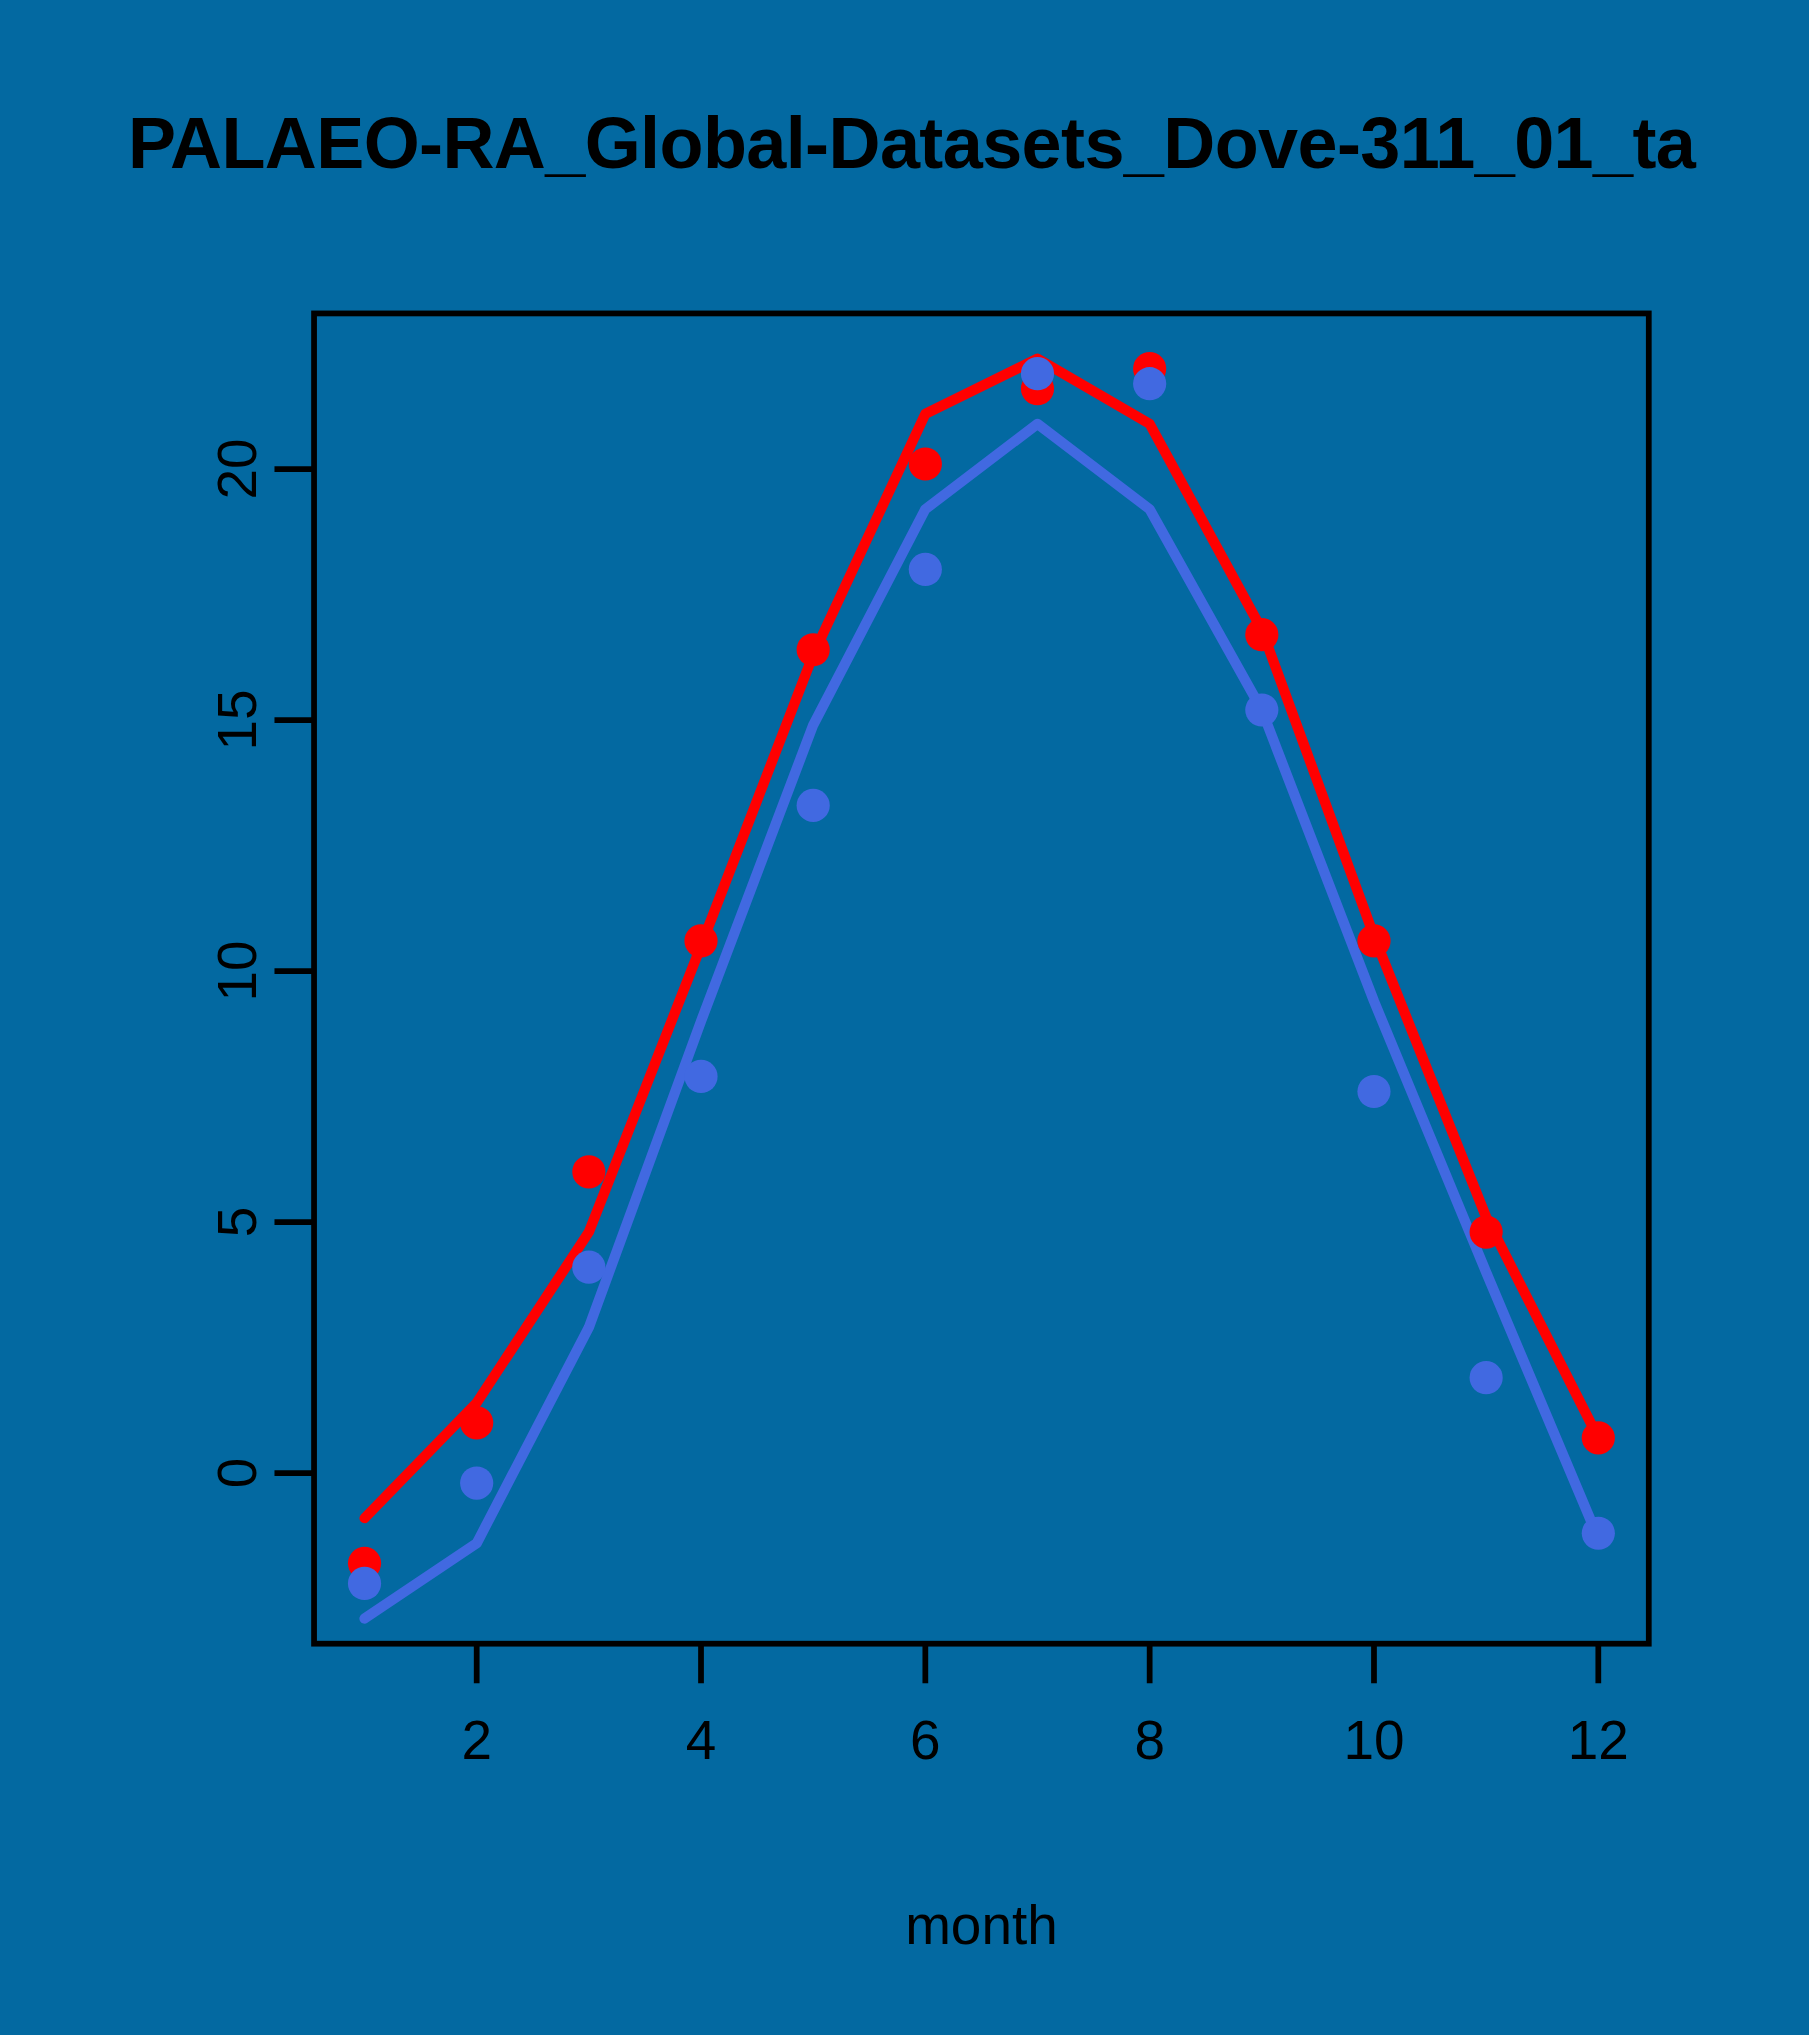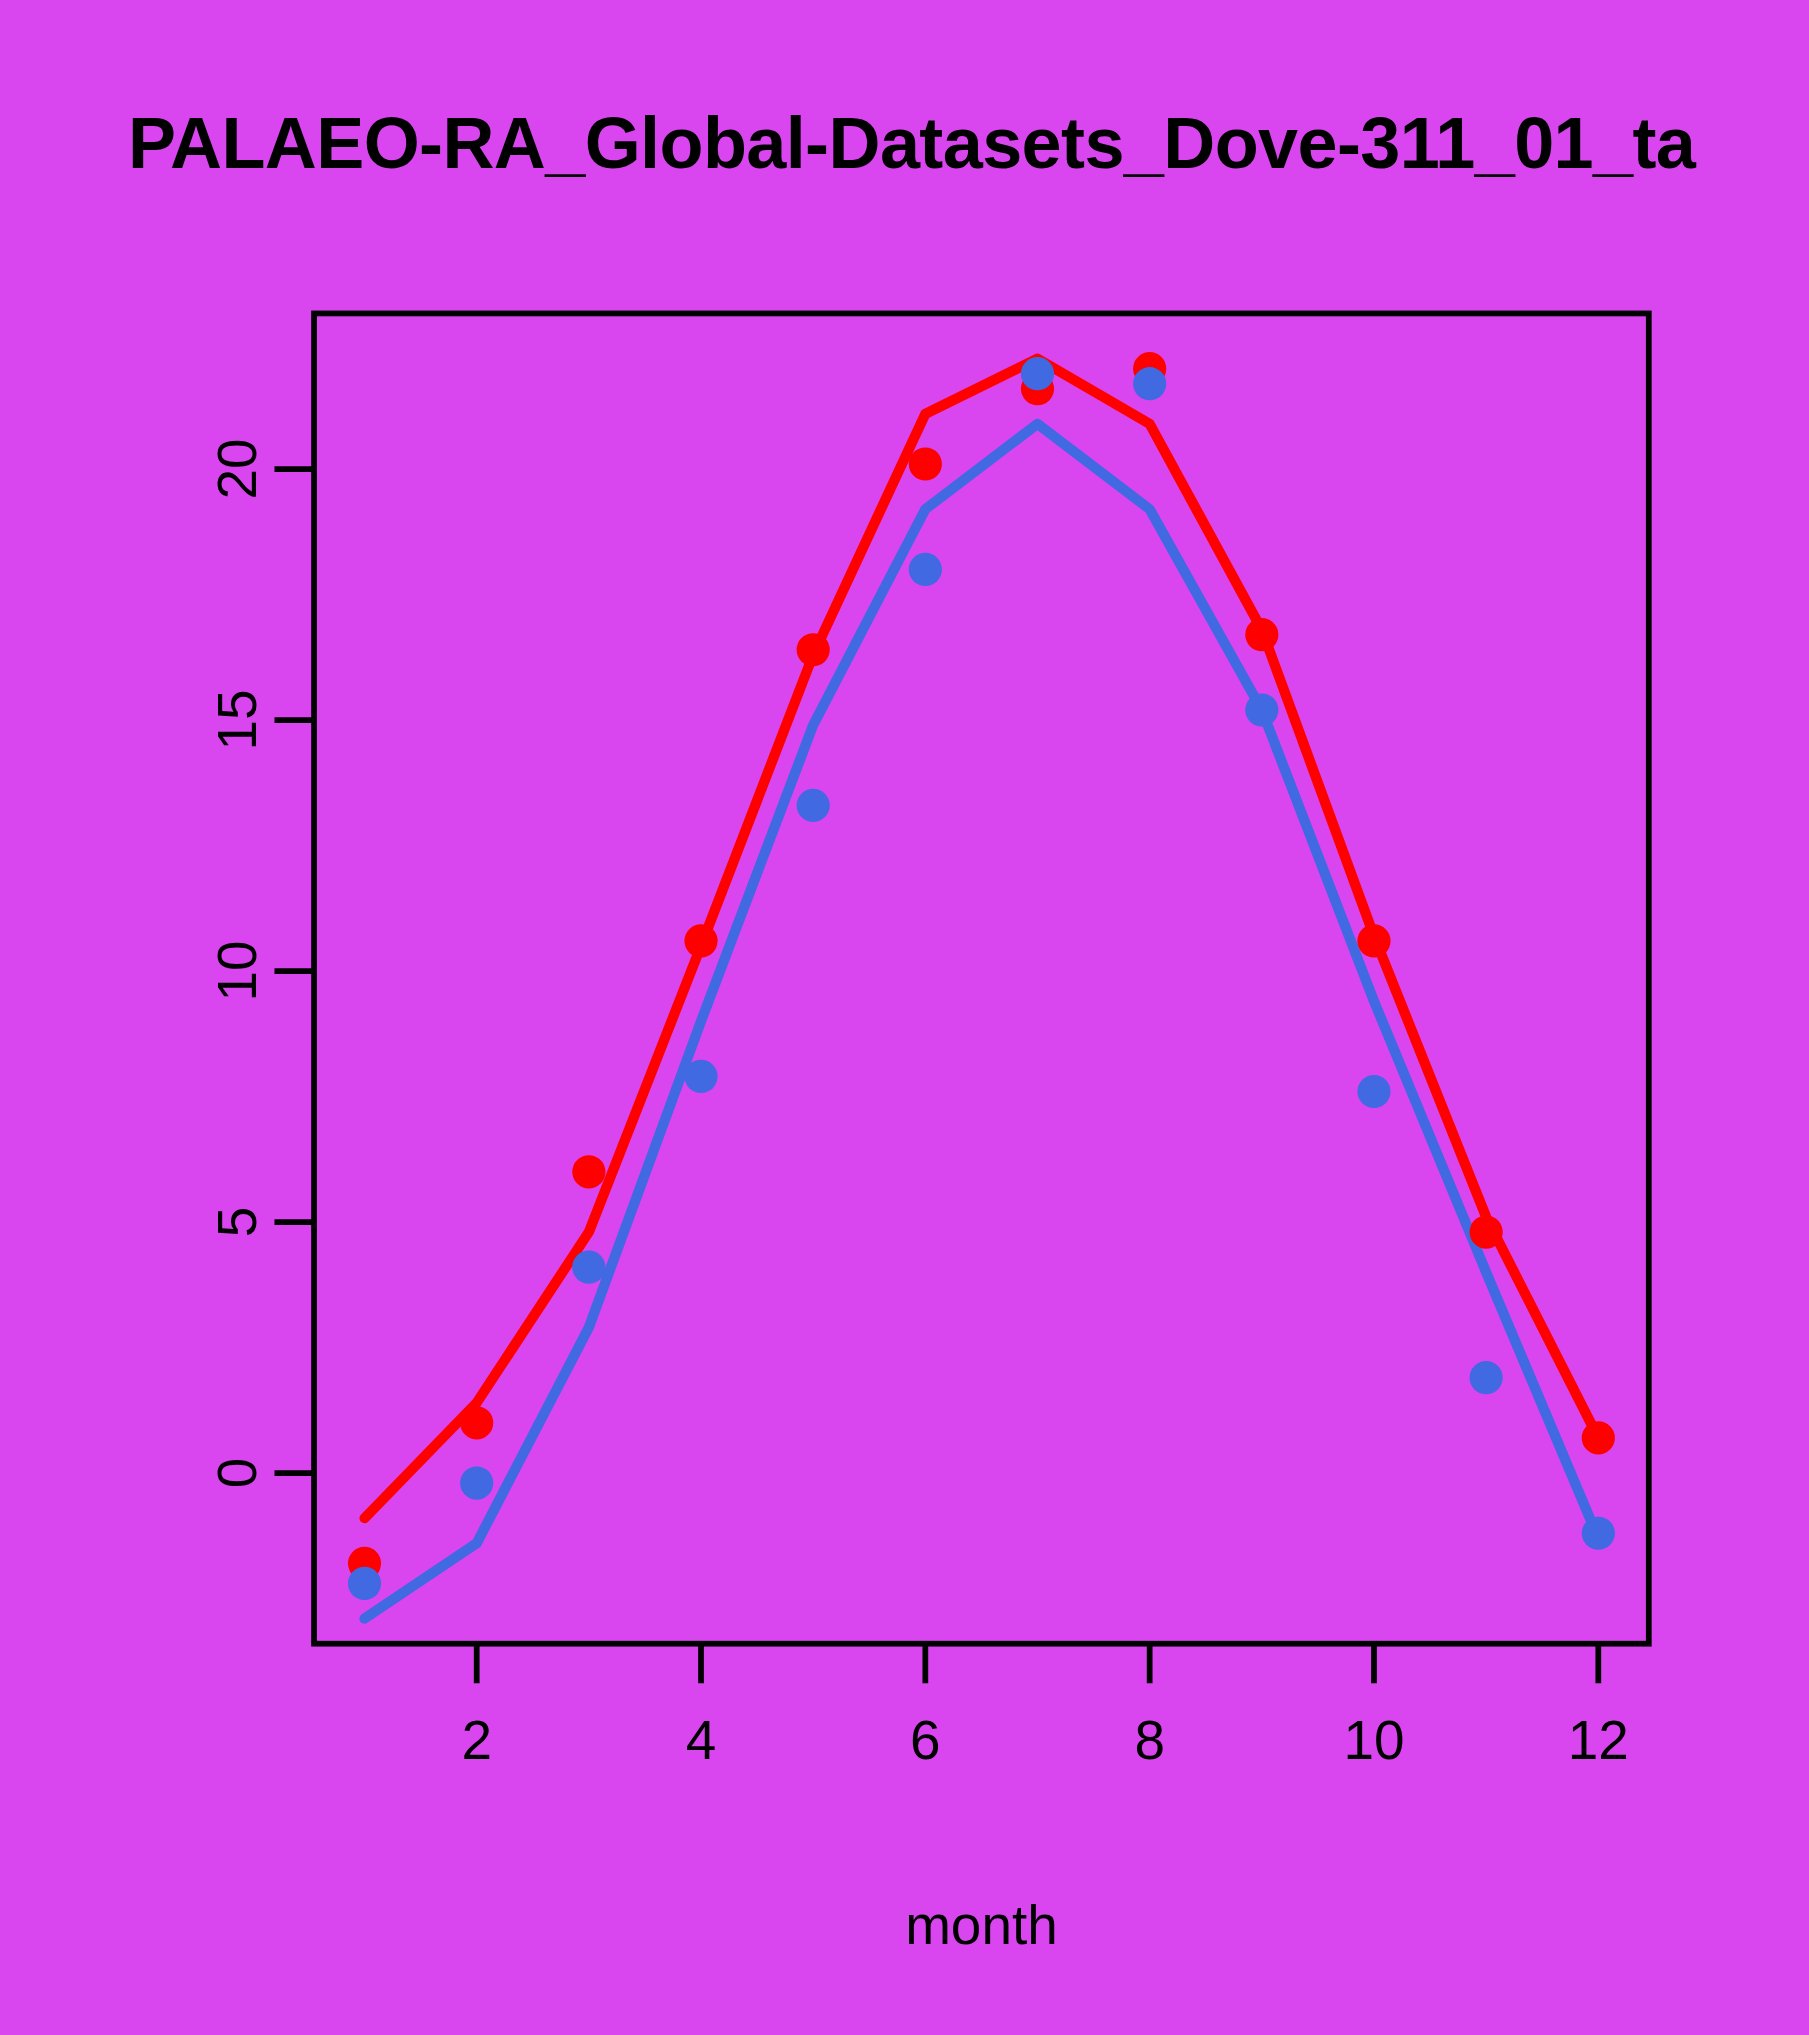--- a/index.html
+++ b/index.html
@@ -9,21 +9,21 @@
     background: #ffffff;
   }
   body {
     font-family: "Liberation Sans", sans-serif;
     -webkit-font-smoothing: antialiased;
   }
   #page {
     position: relative;
     width: 1809px;
     height: 2035px;
-    background: #d946ef;
+    background: #0369a1;
     overflow: hidden;
   }
   #chart-title {
     position: absolute;
     left: 128px;
     top: 107px;
     width: 1724px;
     font-size: 72px;
     font-weight: bold;
     font-family: "Liberation Sans", sans-serif;

